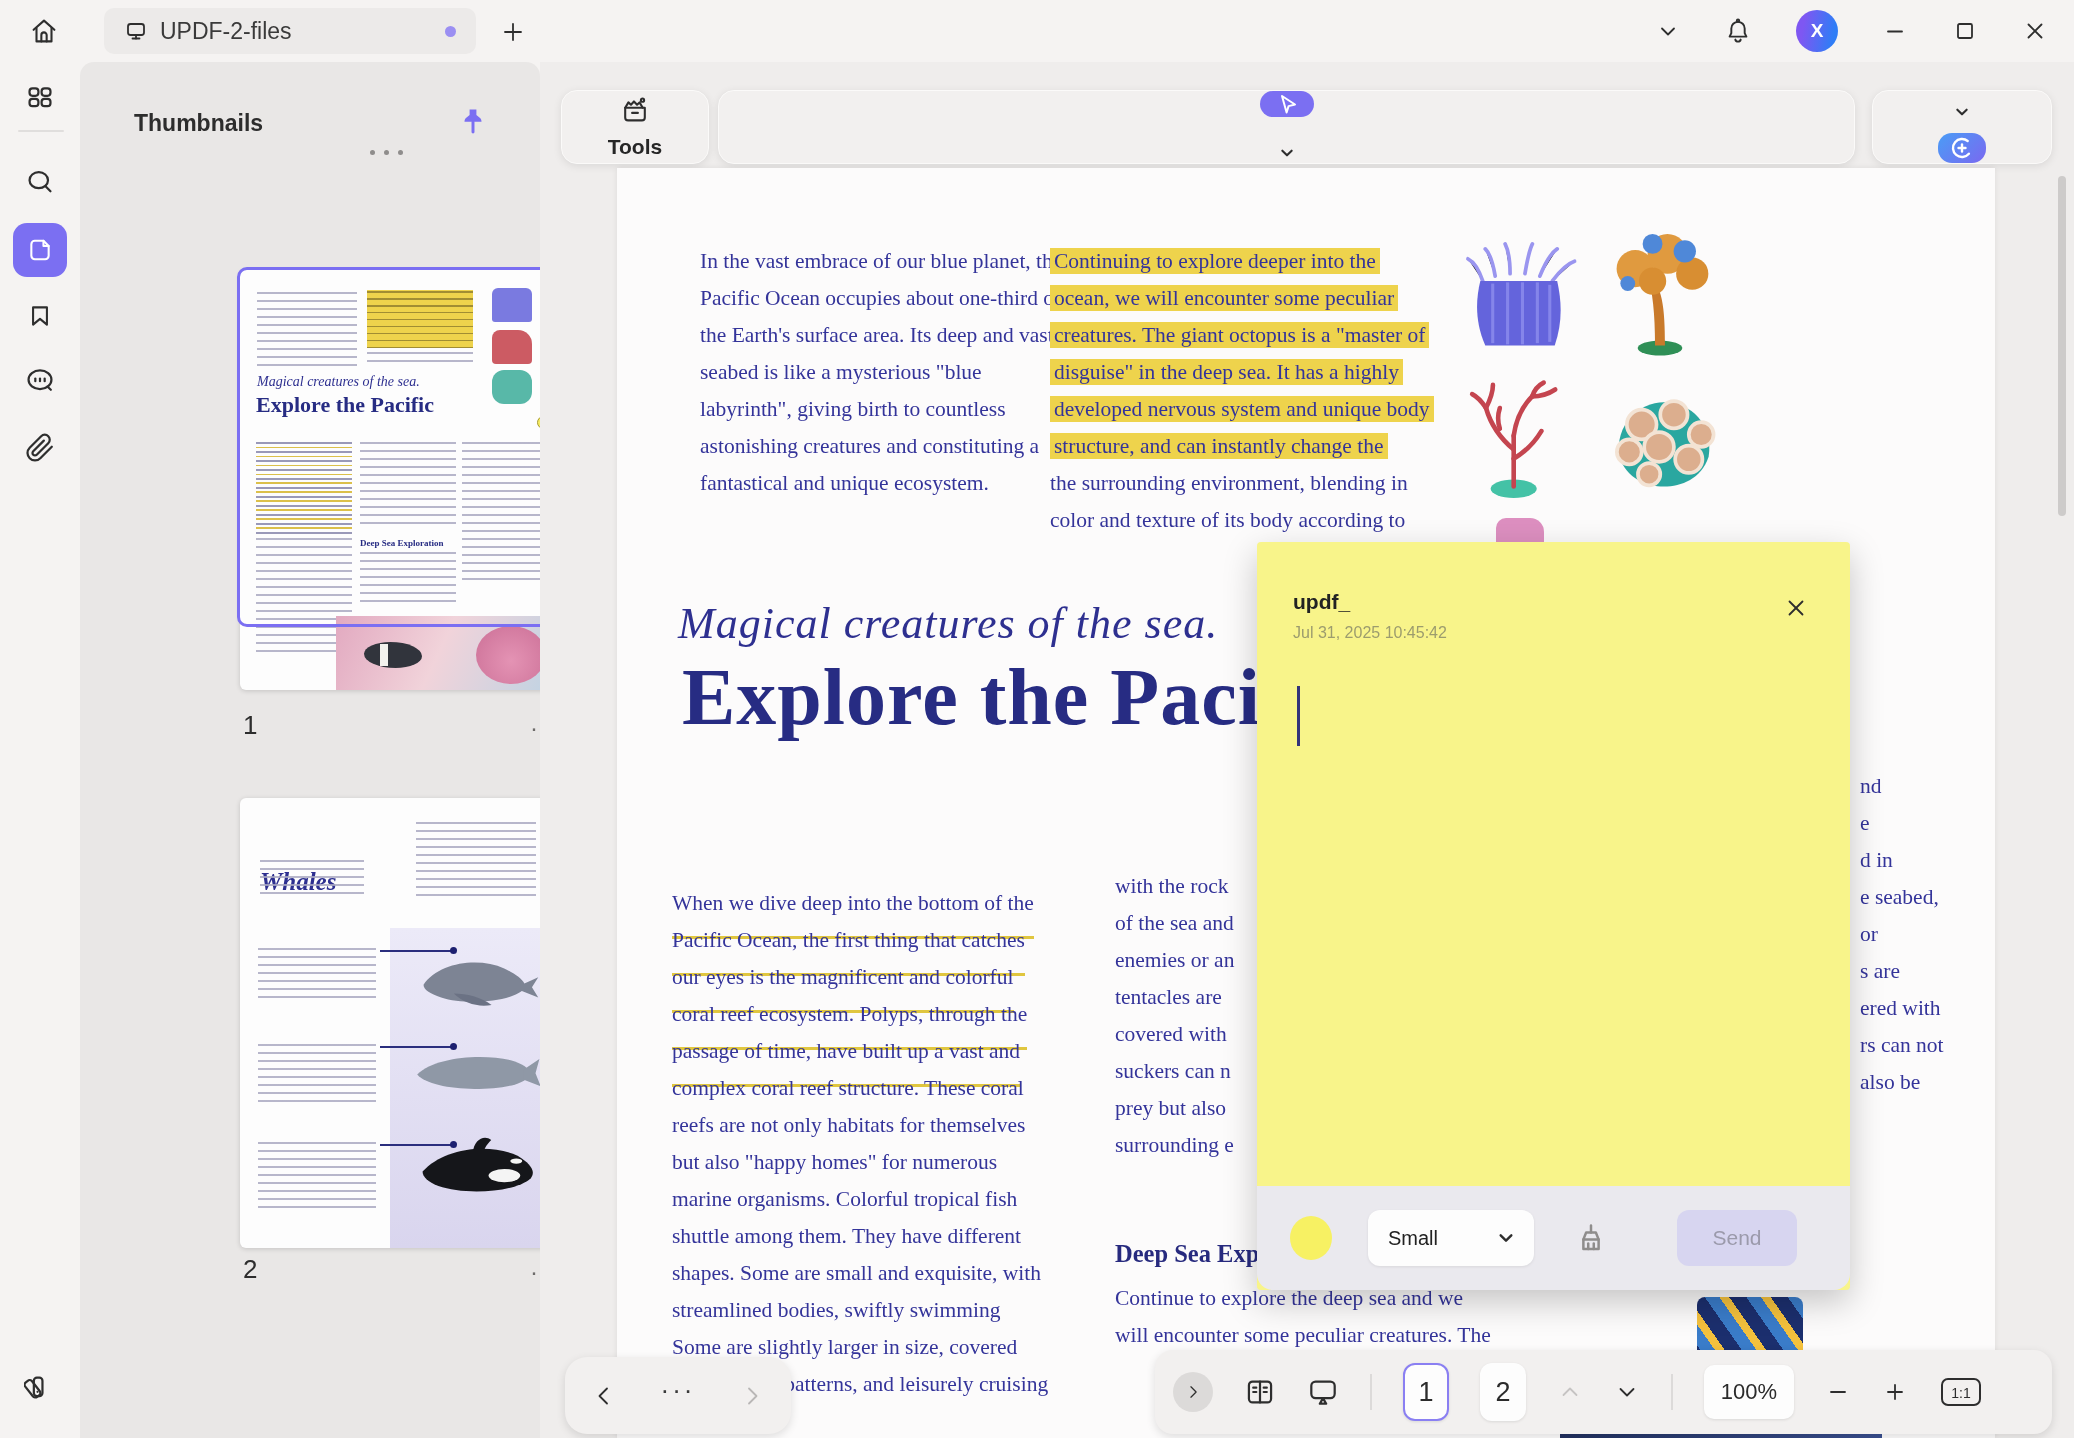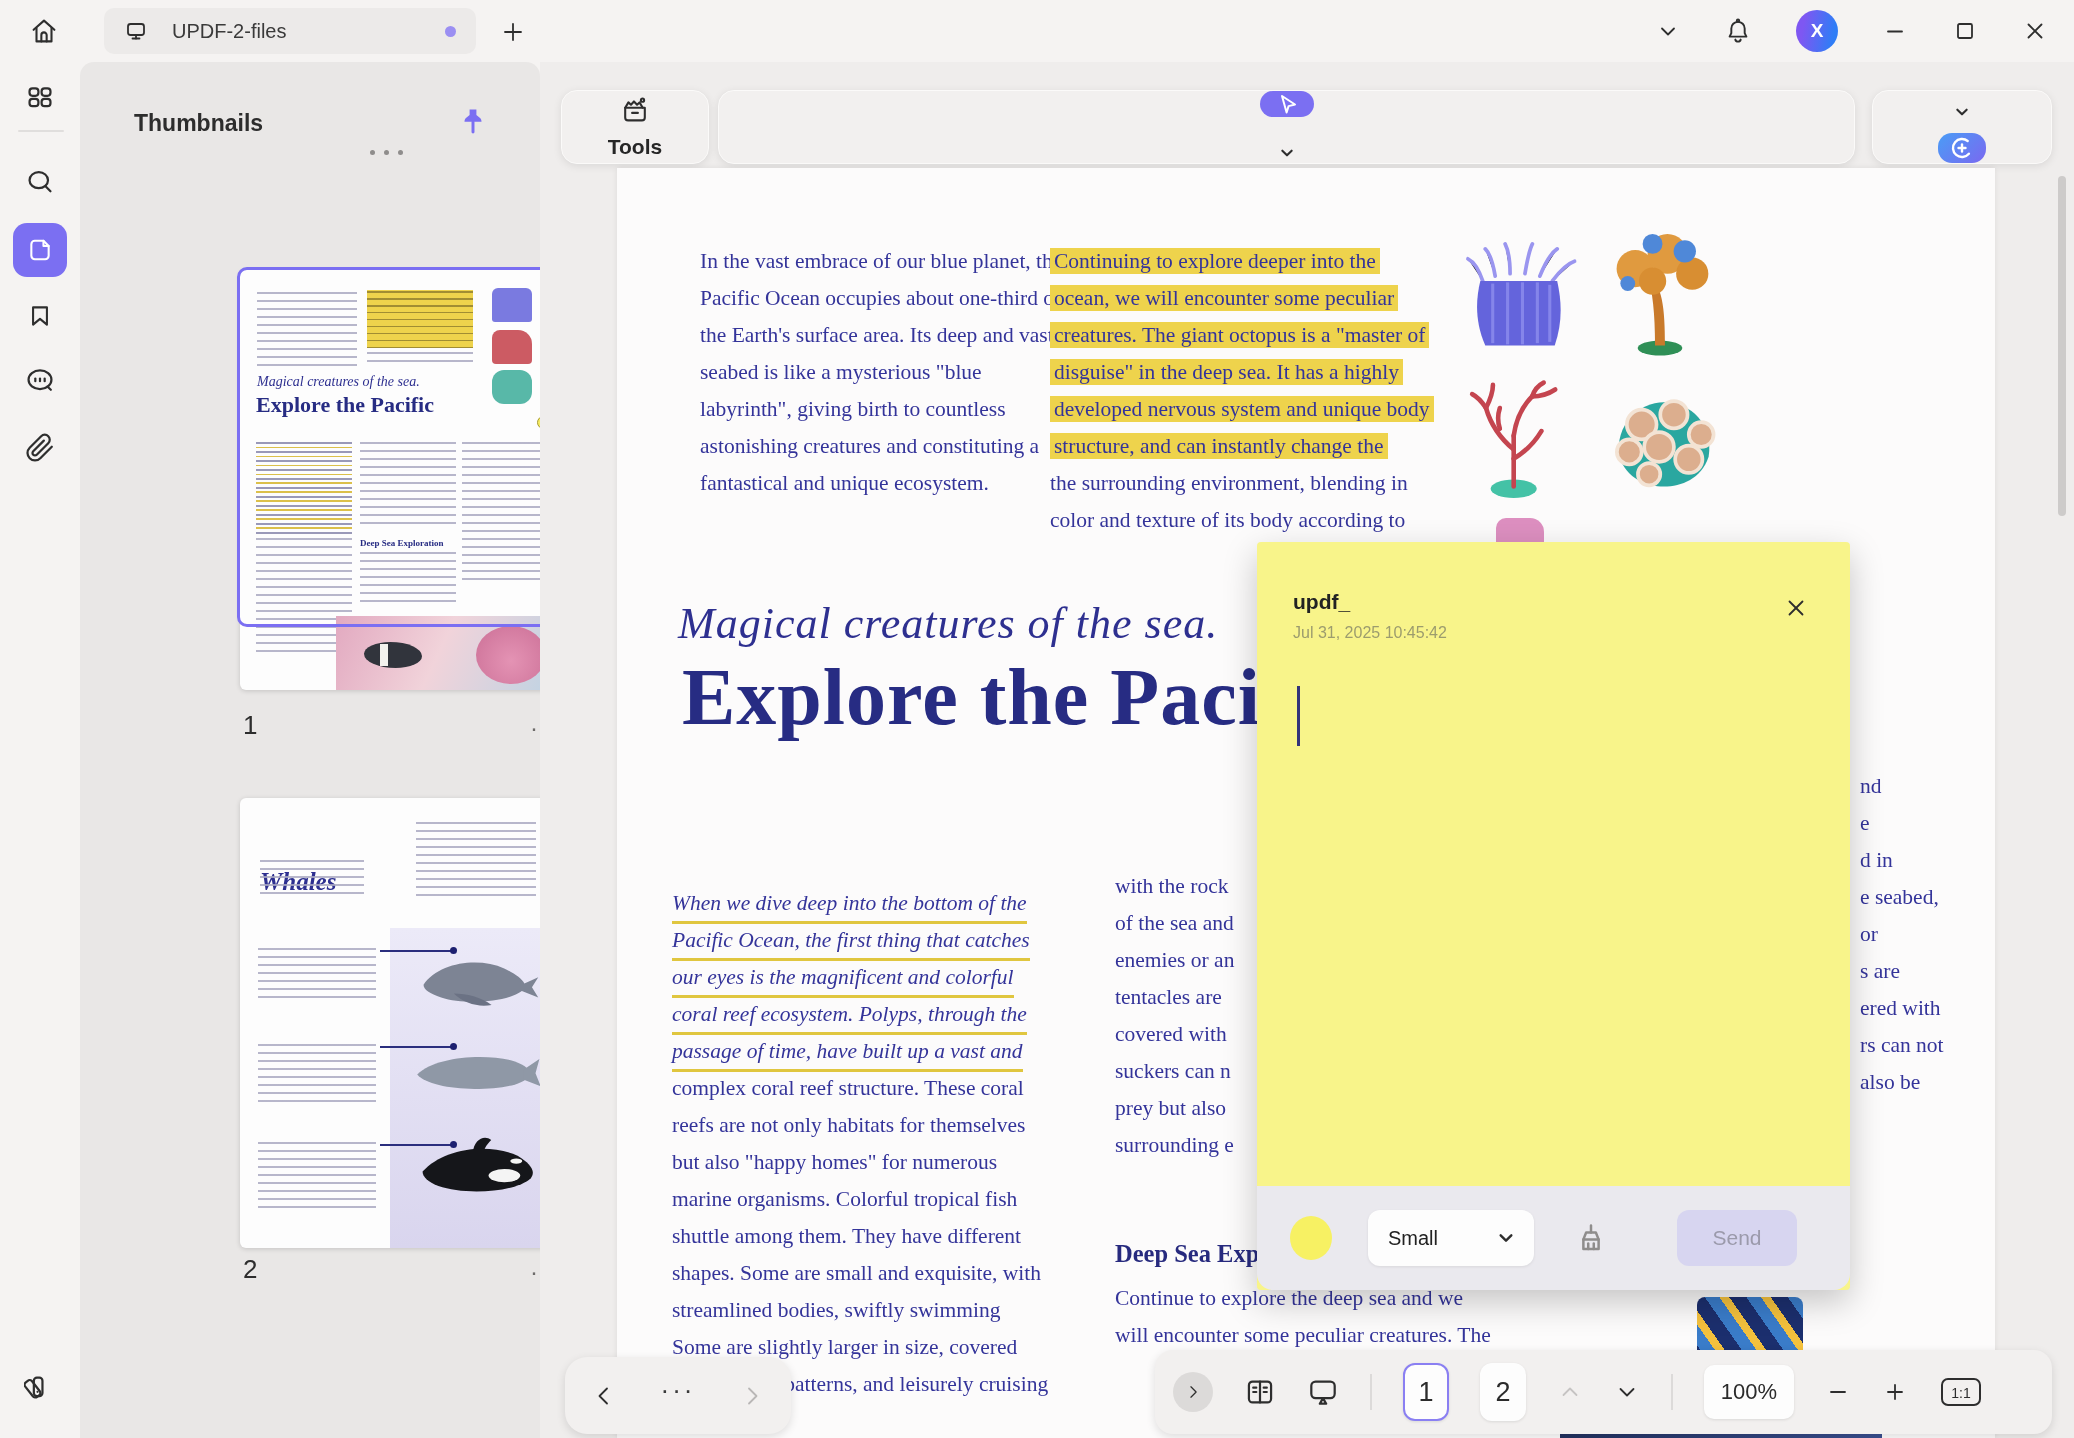--- a/index.html
+++ b/index.html
@@ -7,21 +7,21 @@
   #app { position:relative; width:2074px; height:1438px; background:#f5f3f2;
          font-family:"Liberation Sans", sans-serif; overflow:hidden; }
   .abs { position:absolute; }
   svg.ic { stroke:#2e2e2e; fill:none; stroke-width:1.8; stroke-linecap:round; stroke-linejoin:round; display:block; }
 
   
   .titlebar { position:absolute; left:0; top:0; width:2074px; height:62px; background:#f5f3f2; }
   .home-btn { position:absolute; left:24px; top:11px; width:40px; height:40px; display:flex; align-items:center; justify-content:center; border-radius:10px; }
   .doc-tab { position:absolute; left:104px; top:8px; width:372px; height:46px; background:#eceae9; border-radius:10px;
              display:flex; align-items:center; padding:0 20px; gap:12px; }
-  .doc-tab .tab-label { font-size:20px; color:#3a3a3a; flex:1;margin-left:12px; }
+  .doc-tab .tab-label { font-size:23px; color:#3a3a3a; flex:1; }
   .tab-dot { width:11px; height:11px; border-radius:50%; background:#9b8ff2; }
   .plus-btn { position:absolute; left:498px; top:17px; width:30px; height:30px; display:flex; align-items:center; justify-content:center; }
   .tb-right { position:absolute; right:0; top:0; height:62px; display:flex; align-items:center; gap:44px; padding-right:26px; }
   .avatar { width:42px; height:42px; border-radius:50%; background:linear-gradient(100deg,#7e57f2 20%,#2f7df6 85%);
             color:#fff; font-size:19px; font-weight:bold; display:flex; align-items:center; justify-content:center; }
 
   
   .rail { position:absolute; left:0; top:62px; width:80px; height:1376px; background:#f5f3f2; }
   .rail-btn { position:absolute; left:13px; width:54px; height:54px; display:flex; align-items:center; justify-content:center; border-radius:14px; }
   .rail-btn.active { background:#7b6ff2; }
@@ -70,21 +70,21 @@
             display:flex; align-items:center; justify-content:center; }
 
   
   .doc-bg { position:absolute; left:540px; top:62px; width:1534px; height:1376px; background:#efedec; }
   .page { position:absolute; left:617px; top:168px; width:1378px; height:1270px; background:#fcfbfb;
           box-shadow:0 0 6px rgba(0,0,0,.08); z-index:1; }
   .scrollbar { position:absolute; left:2058px; top:176px; width:8px; height:340px; border-radius:4px; background:#cdcbca; z-index:2; }
   .dcol { position:absolute; z-index:2; font-family:"Liberation Serif",serif; }
   .line { height:37px; line-height:37px; font-size:21.5px; color:#34349a; white-space:nowrap; }
   .hl { background:#eed34c; padding:1px 4px; }
-  .ul { display:inline-block; line-height:33px; border-bottom:3px solid #e0c63f; padding-bottom:1px;font-style:italic; }
+  .ul { display:inline-block; line-height:33px; border-bottom:3px solid #e0c63f; padding-bottom:16px; }
   .kicker { position:absolute; left:678px; top:598px; z-index:2; font-family:"Liberation Serif",serif; font-style:italic;
             font-size:44px; letter-spacing:1px; color:#2e3090; white-space:nowrap; }
   .big-title { position:absolute; left:682px; top:652px; z-index:2; font-family:"Liberation Serif",serif; font-weight:bold;
             font-size:80px; letter-spacing:1px; color:#272c83; white-space:nowrap; }
   .deep-h { position:absolute; left:1115px; top:1240px; z-index:2; font-family:"Liberation Serif",serif; font-weight:bold;
             font-size:24.5px; color:#272a7e; white-space:nowrap; }
   .corals { position:absolute; left:1440px; top:222px; width:310px; height:340px; z-index:2; }
   .fish-photo { position:absolute; left:1697px; top:1297px; width:106px; height:132px; border-radius:8px; z-index:2; overflow:hidden;
             background:repeating-linear-gradient(55deg,#1c2f6e 0 14px,#3a7cc9 14px 26px,#f4c13d 26px 34px); }
   .photo-strip { position:absolute; left:1560px; top:1421px; width:322px; height:17px; z-index:2;

